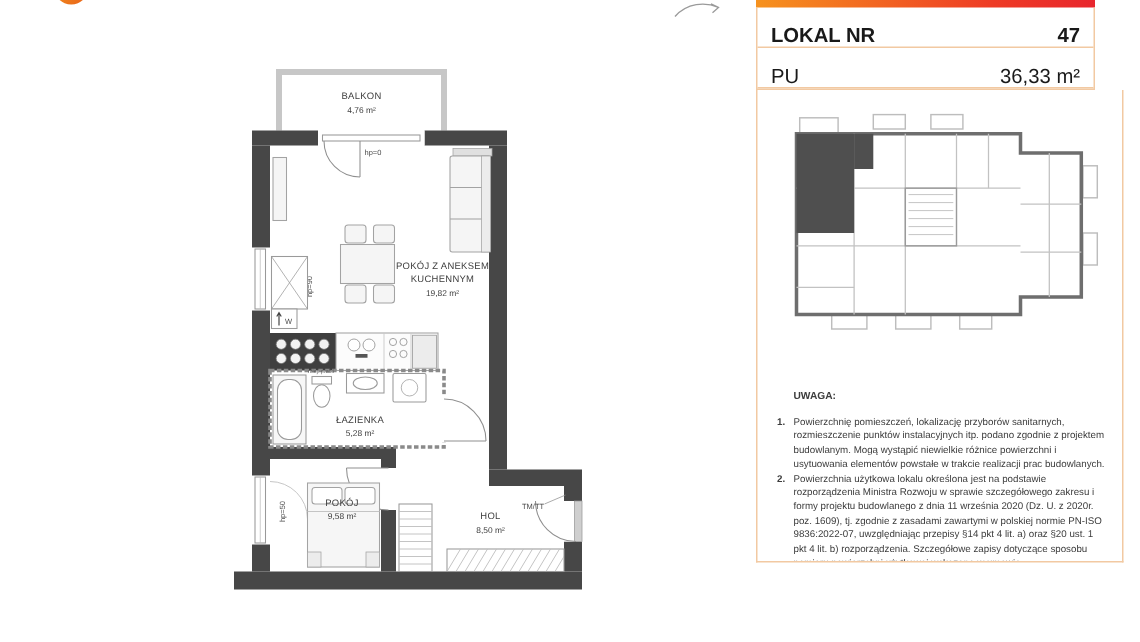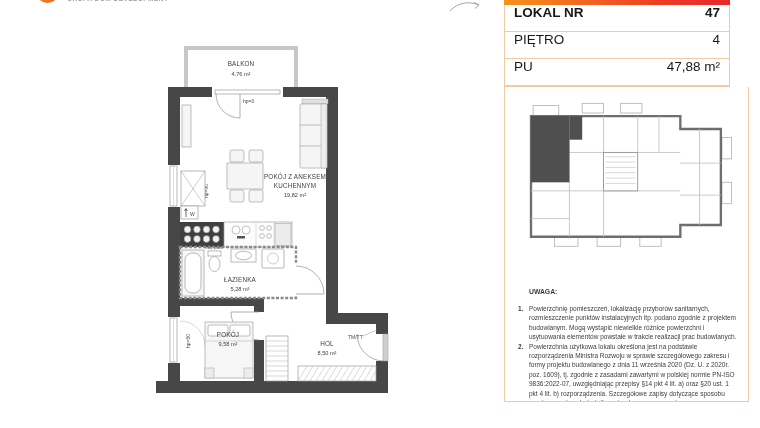--- a/index.html
+++ b/index.html
@@ -15,21 +15,21 @@
   .plan{position:absolute;left:0;top:0;}
   svg text{font-family:"Liberation Sans",sans-serif;fill:#3d3d3d;}
   .t-name{font-size:6.3px;letter-spacing:.2px;}
   .t-area{font-size:5.6px;}
   .t-ann{font-size:5px;fill:#4a4a4a;}
   .t-tiny{font-size:3.6px;fill:#555;}
   
   .panel{position:absolute;left:504px;top:0;width:245px;height:428px;}
   .grad-bar{width:226px;height:5px;background:linear-gradient(90deg,#F6921E,#EE3B25 70%,#E8262D);}
   .info-table{width:226px;border:1px solid #F2C9A2;border-top:none;box-sizing:border-box;}
-  .info-row{display:flex;justify-content:space-between;align-items:flex-start;height:26px;
+  .info-row{display:flex;justify-content:space-between;align-items:flex-end;height:26px;
             padding:0 9px;border-bottom:1px solid #F2C9A2;font-size:13.5px;color:#191919;}
   .info-row:last-child{border-bottom:1px solid #F2C9A2;gap:24px;}
   .info-row.b{font-weight:700;}
   .panel-box{width:245px;height:315px;box-sizing:border-box;border:1px solid #F2C9A2;
              border-top:none;overflow:hidden;}
   .mini-plan{display:block;margin:10px auto 0 auto;}
   .notes{margin:30px 10px 0 13px;font-size:6.5px;line-height:1.45;color:#3c3c3c;}
   .notes-title{font-weight:700;font-size:6.8px;margin:0 0 7px 11px;}
   .notes ol{list-style:none;margin:0;padding:0;counter-reset:note;}
   .notes li{position:relative;padding-left:11px;margin:0;counter-increment:note;text-align:left;}
@@ -202,26 +202,22 @@
 
   <div class="panel">
     <div class="grad-bar"></div>
 
     <div class="info-table">
       <div class="info-row b">
         <span>LOKAL NR</span>
         <span>47</span>
       </div>
       <div class="info-row">
-        <span>PIĘTRO</span>
-        <span>4</span>
-      </div>
-      <div class="info-row">
         <span>PU</span>
-        <span>47,88 m²</span>
+        <span>36,33 m²</span>
       </div>
     </div>
 
     <div class="panel-box">
 
       <svg class="mini-plan" width="214" height="160" viewBox="0 0 200 150">
         <g fill="none" stroke="#bdbdbd" stroke-width="0.9">
           <rect x="12" y="8" width="24" height="10"></rect>
           <rect x="58" y="6" width="20" height="9"></rect>
           <rect x="94" y="6" width="20" height="9"></rect>

